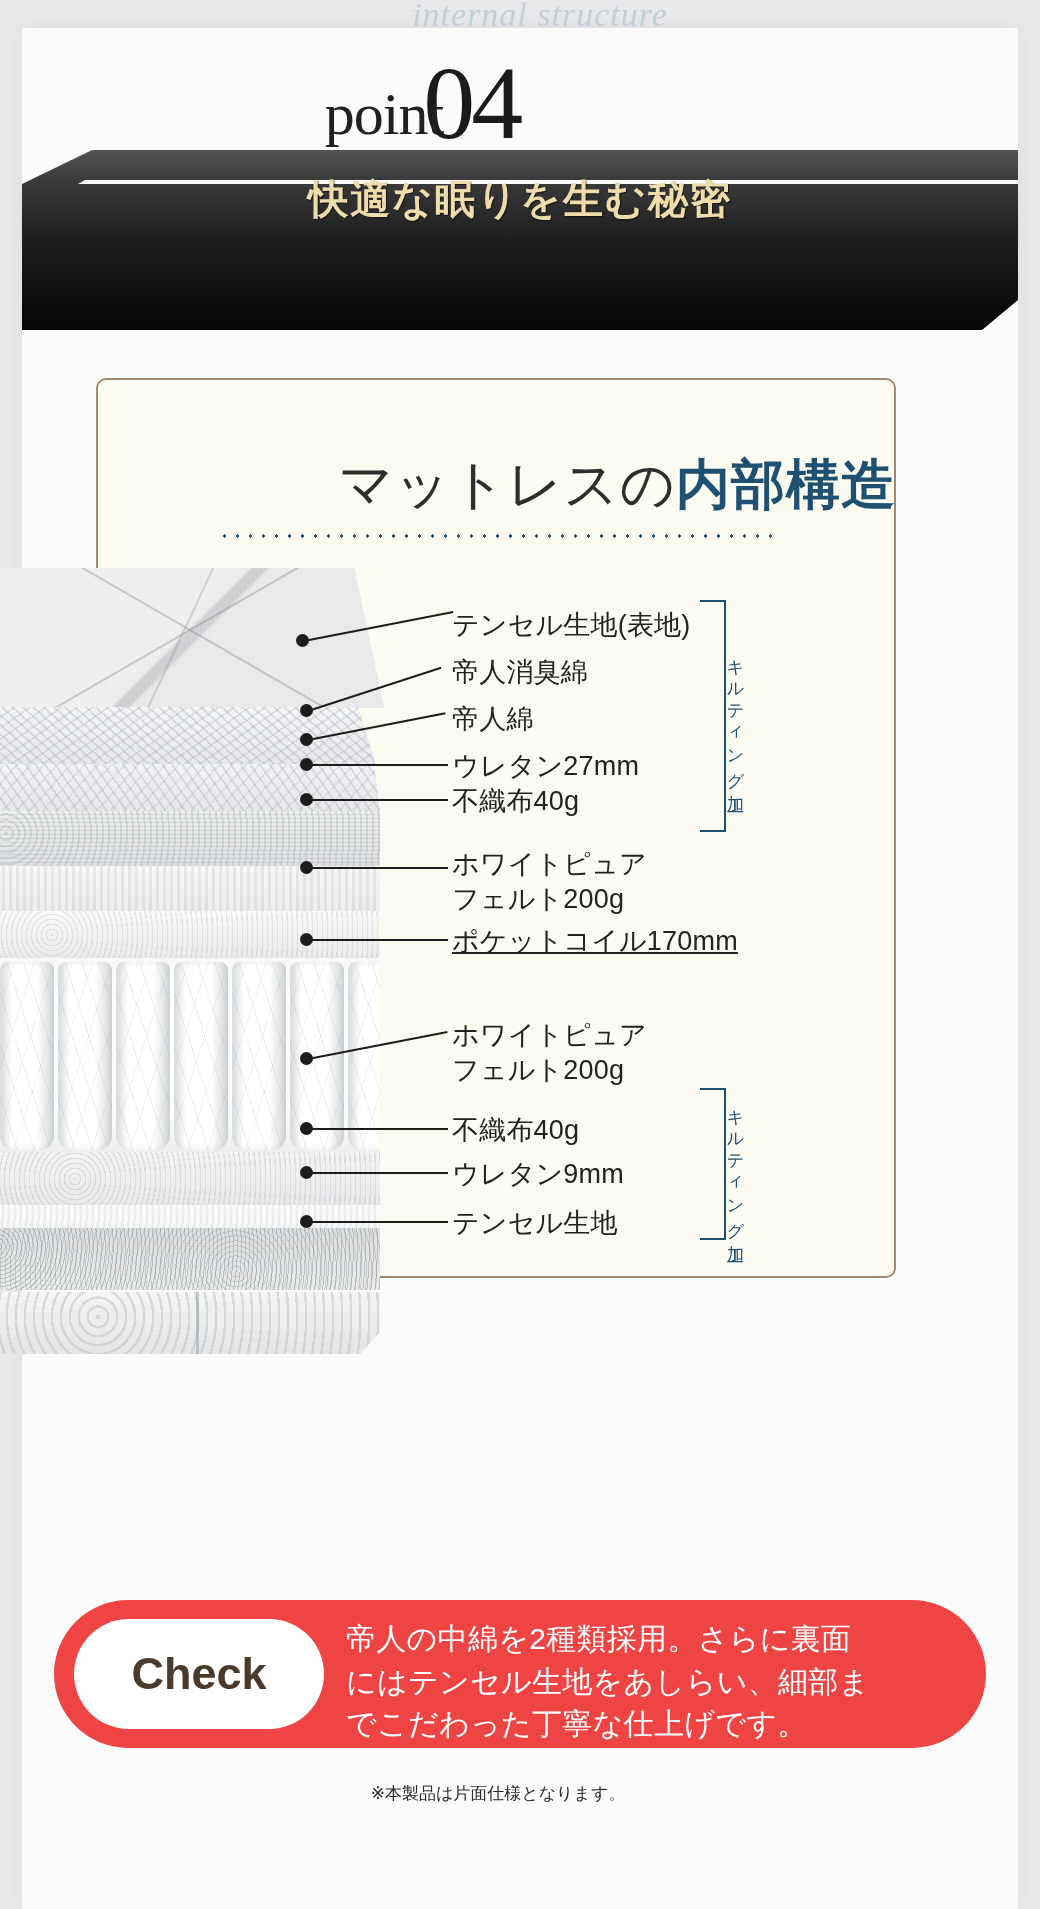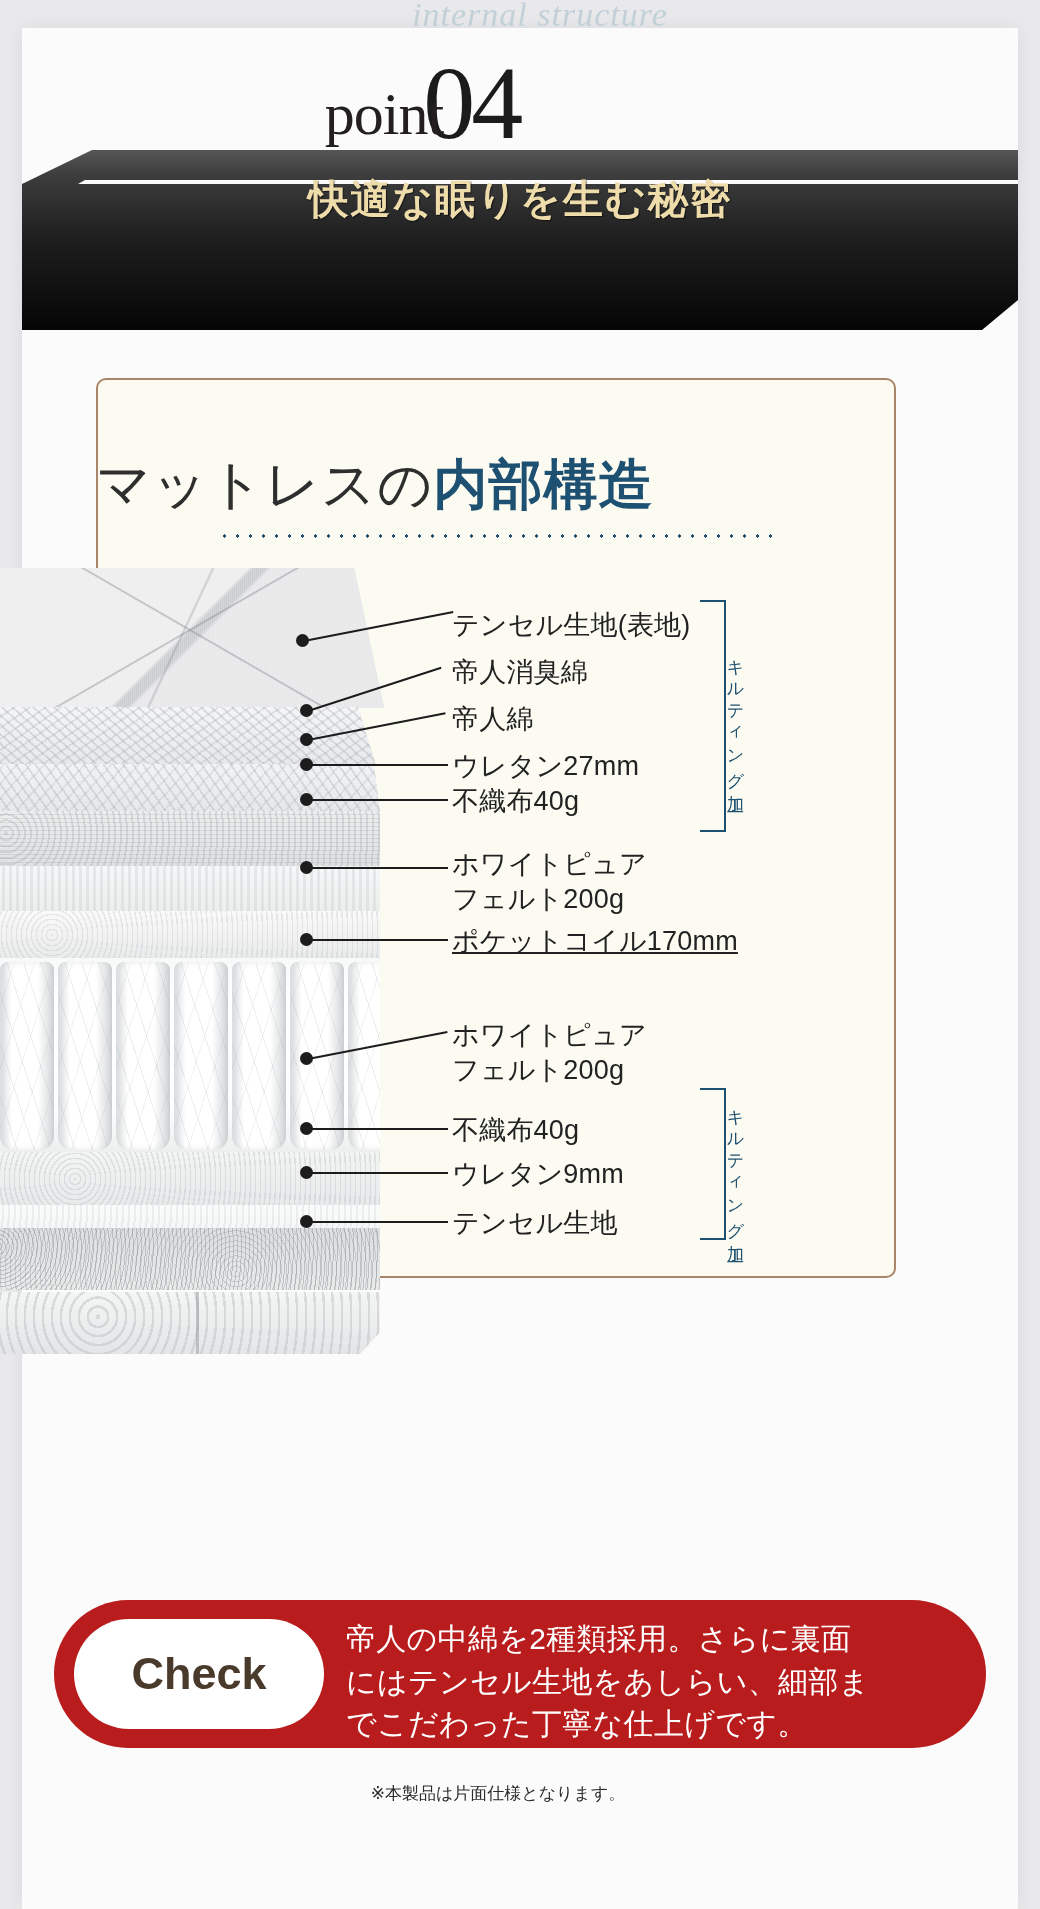--- a/index.html
+++ b/index.html
@@ -90,21 +90,21 @@
   
   .panel{
     position:absolute; left:96px; top:378px; width:800px; height:900px;
     background:#fcfbf2;
     border:2px solid #a9866a;
     border-radius:10px;
     z-index:2;
   }
   .panel-title{
     position:absolute; left:96px; top:455px; width:800px;
-    text-align:left; z-index:3;
+    text-align:right; z-index:3;
     font-size:54px; letter-spacing:1px; line-height:1.1;
     white-space:nowrap;
   }
   .pt-dark{ color:#2e2e2e; font-weight:500; }
   .pt-blue{ color:#1e5171; font-weight:700; }
   .title-dots{
     position:absolute; left:218px; top:533px; width:556px; height:6px;
     z-index:3;
     background-image:radial-gradient(circle, #1e5171 1.6px, rgba(0,0,0,0) 1.8px);
     background-size:13px 6px;
@@ -251,21 +251,21 @@
   }
   .bracket-lbl{
     position:absolute;
     writing-mode:vertical-rl;
     font-size:17px; color:#1e5171; letter-spacing:3px;
   }
 
   
   .check{
     position:absolute; left:54px; top:1600px; width:932px; height:148px;
-    background:#b91c1c; border-radius:74px; z-index:4;
+    background:#ef4444; border-radius:74px; z-index:4;
     display:flex; align-items:center;
   }
   .check-oval{
     position:absolute; left:20px; top:19px; width:250px; height:110px;
     background:#ffffff; border-radius:55px;
     display:flex; align-items:center; justify-content:center;
   }
   .check-oval span{
     font-size:45px; font-weight:700; color:#4a3a2c; letter-spacing:0px;
   }

